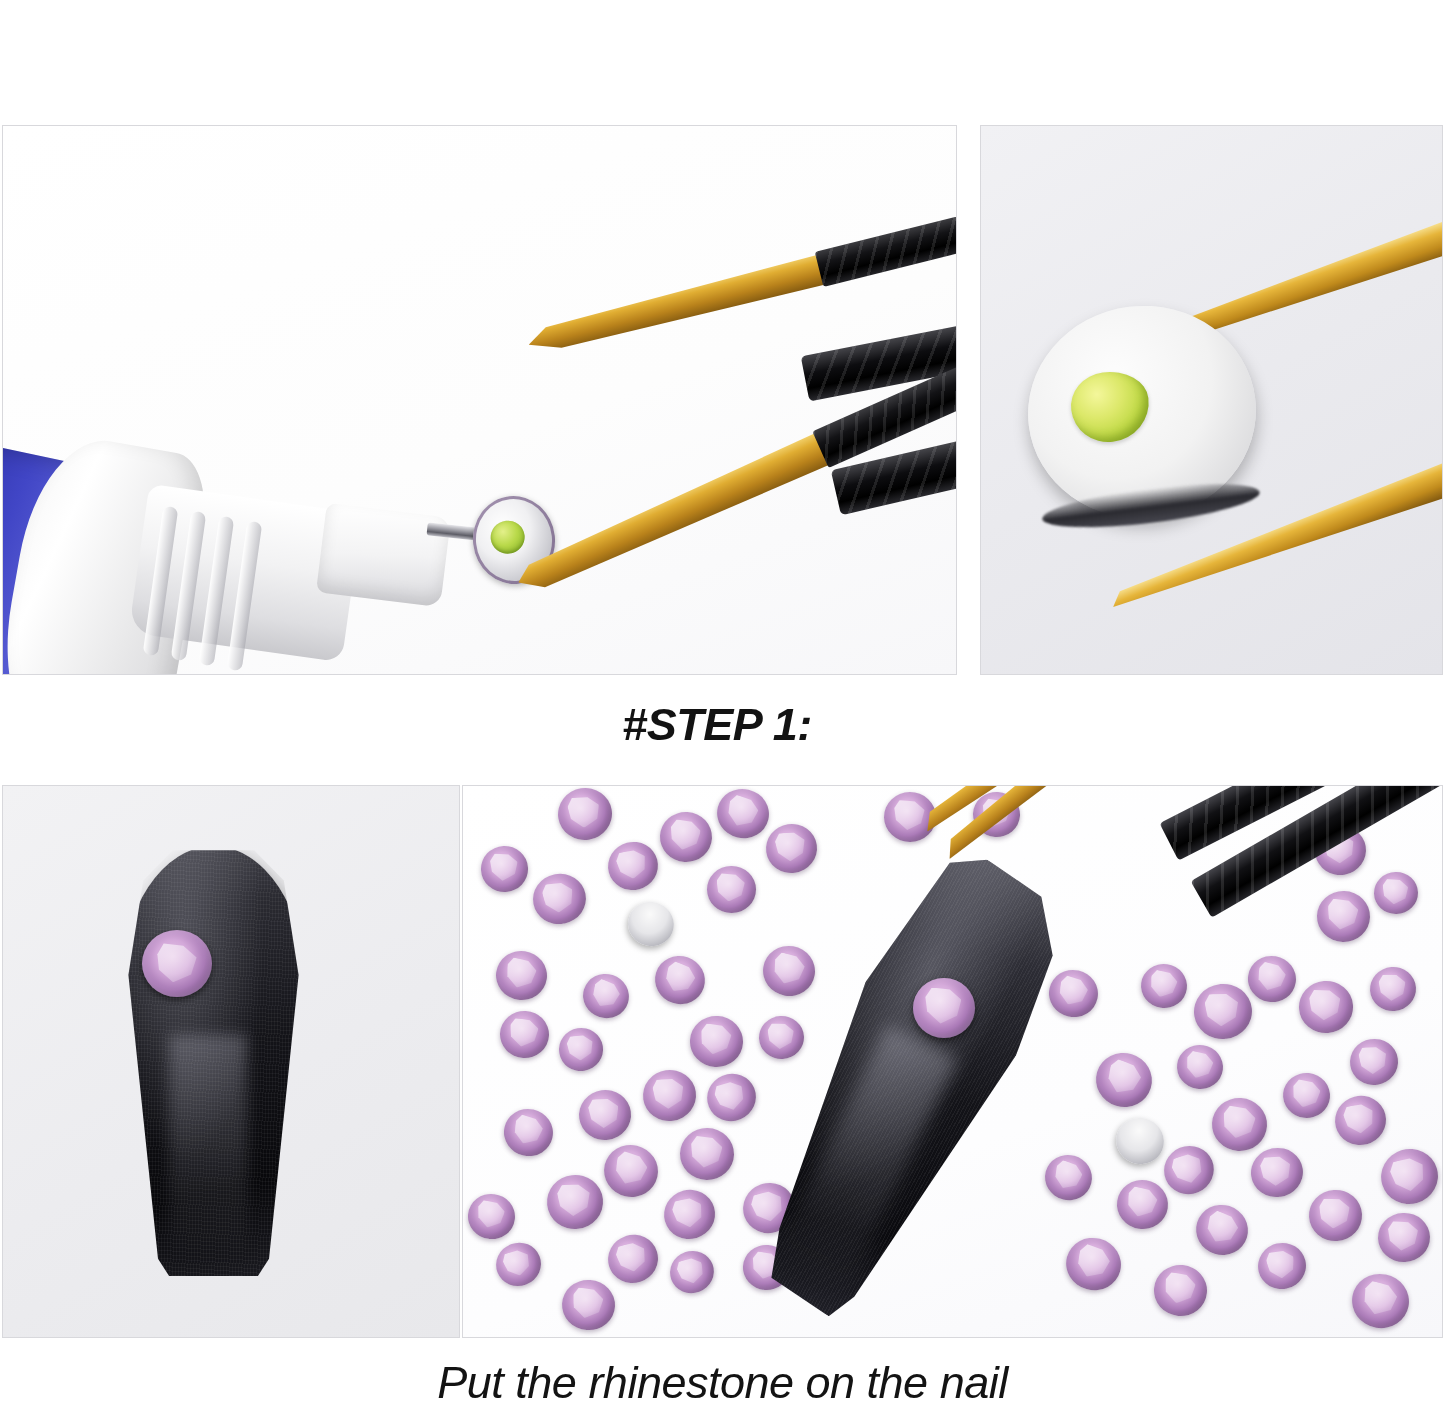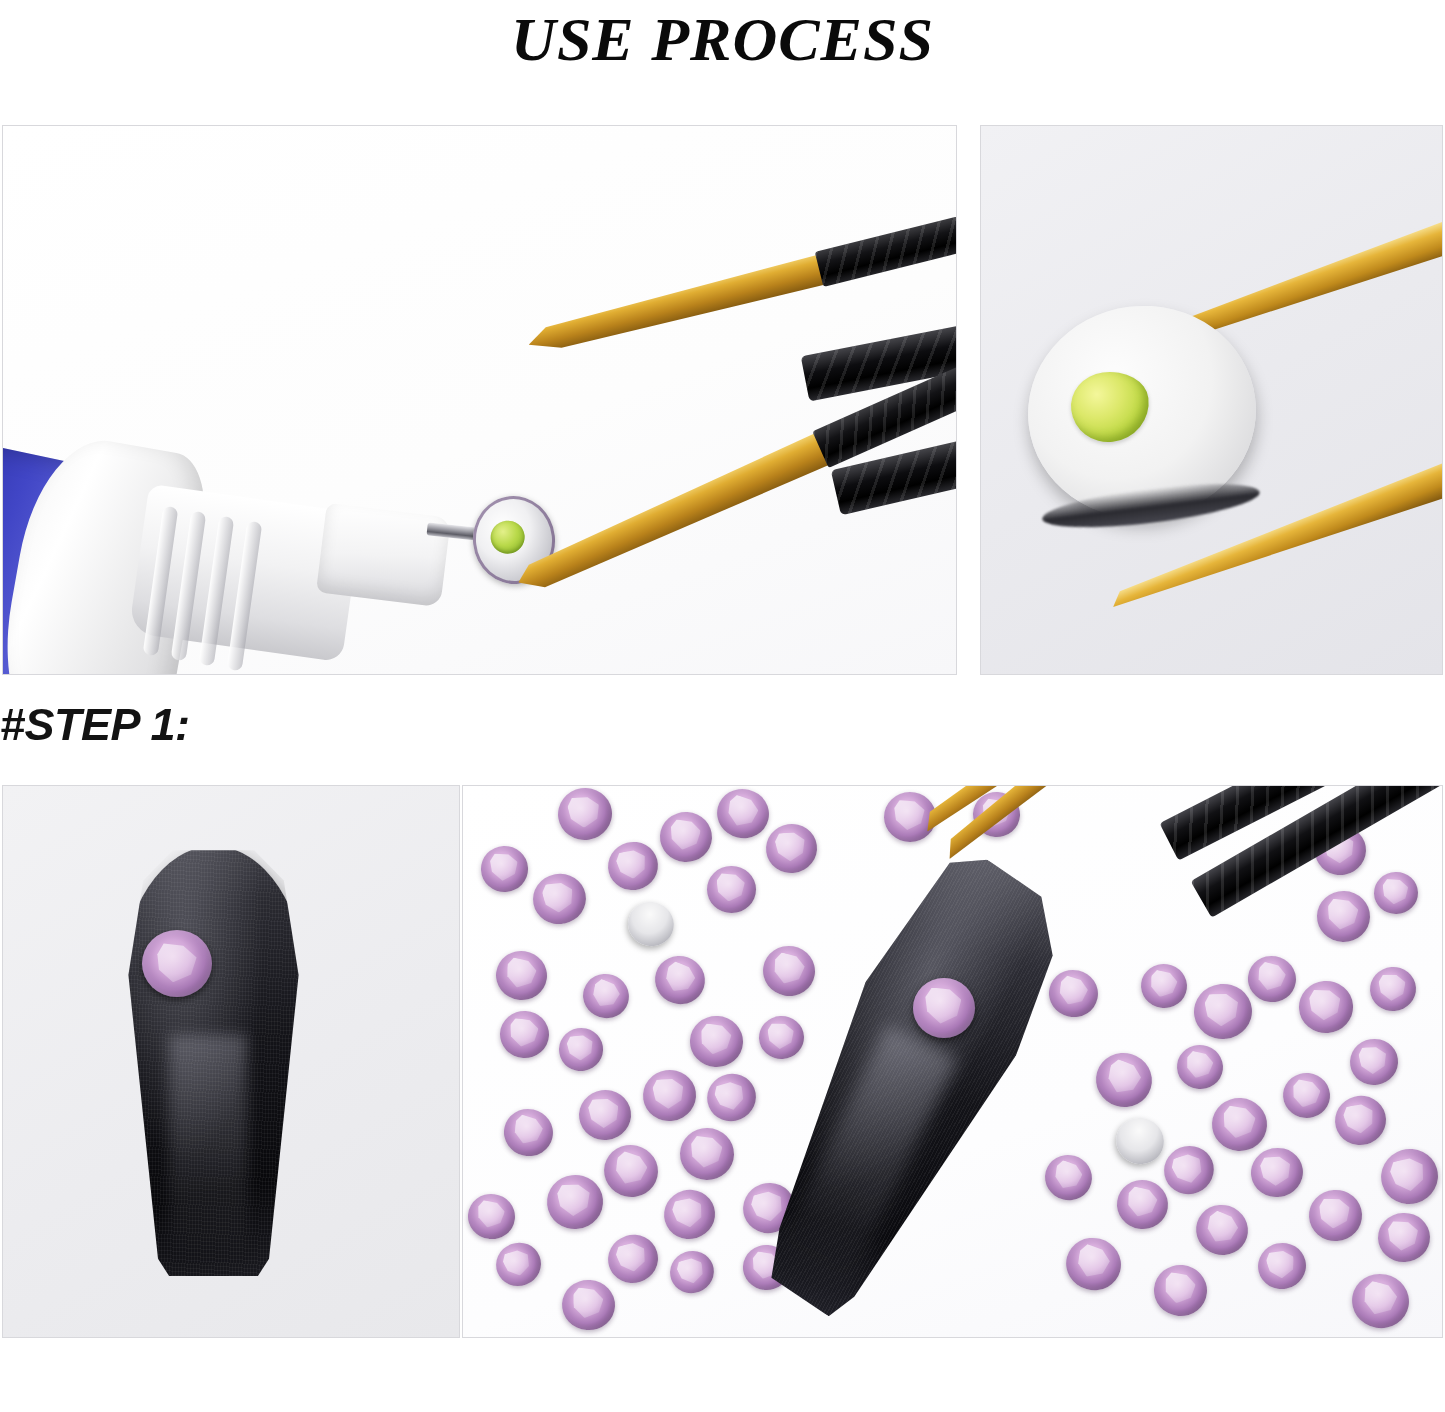--- a/index.html
+++ b/index.html
@@ -132,21 +132,21 @@
 
   
   .caption{
     position:absolute;left:0;width:1445px;height:78px;
     display:flex;align-items:center;justify-content:center;
     font-family:"Liberation Sans Narrow","Liberation Sans",sans-serif;
     font-size:45px;font-style:italic;color:#131313;white-space:nowrap;
     letter-spacing:-.5px;
   }
   .caption .lead{font-weight:bold;margin-right:11px;}
-  #cap1{top:686px;justify-content:space-between;}
+  #cap1{top:686px;}
   #cap2{top:1344px;}
 
   
   #p3{left:2px;top:785px;width:458px;height:553px;background:#f0f0f2;}
   .p3-bg{position:absolute;inset:0;
      background:linear-gradient(150deg,#f2f2f4 0%,#ececef 55%,#e8e8eb 100%);}
   .nail{
     position:absolute;left:118px;top:60px;width:185px;height:430px;
     background:
       radial-gradient(ellipse at 34% 22%,rgba(120,120,130,.50) 0%,rgba(0,0,0,0) 46%),
@@ -225,21 +225,20 @@
   .tw3blk:after{content:"";position:absolute;inset:0;border-radius:4px;
      background:repeating-linear-gradient(120deg,rgba(255,255,255,.11) 0 3px,rgba(255,255,255,0) 3px 15px);}
   #tw3ka{left:688px;top:-40px;width:330px;transform:rotate(-27deg);}
   #tw3kb{left:716px;top:10px;width:330px;transform:rotate(-30deg);}
 </style>
 </head>
 <body>
 
 <div class="page">
 
-  <div class="title">USE PROCESS</div>
 
   <div class="panel" id="p1">
     <div class="p1-bg"></div>
 
     <div class="glue-body"></div>
     <div class="glue-shoulder"></div>
     <div class="glue-neck"></div>
     <div class="ridge r1"></div>
     <div class="ridge r2"></div>
     <div class="ridge r3"></div>
@@ -361,15 +360,16 @@
     </div>
     <div class="gem-on-nail"></div>
 
     <div class="tw3blk" id="tw3ka"></div>
     <div class="tw3blk" id="tw3kb"></div>
     <div class="tw3" id="tw3a"></div>
     <div class="tw3" id="tw3b"></div>
   </div>
 
   <div class="caption" id="cap2">
+    <span>Put the rhinestone on the nail</span>
   </div>
 
 </div>
 
 </body></html>

